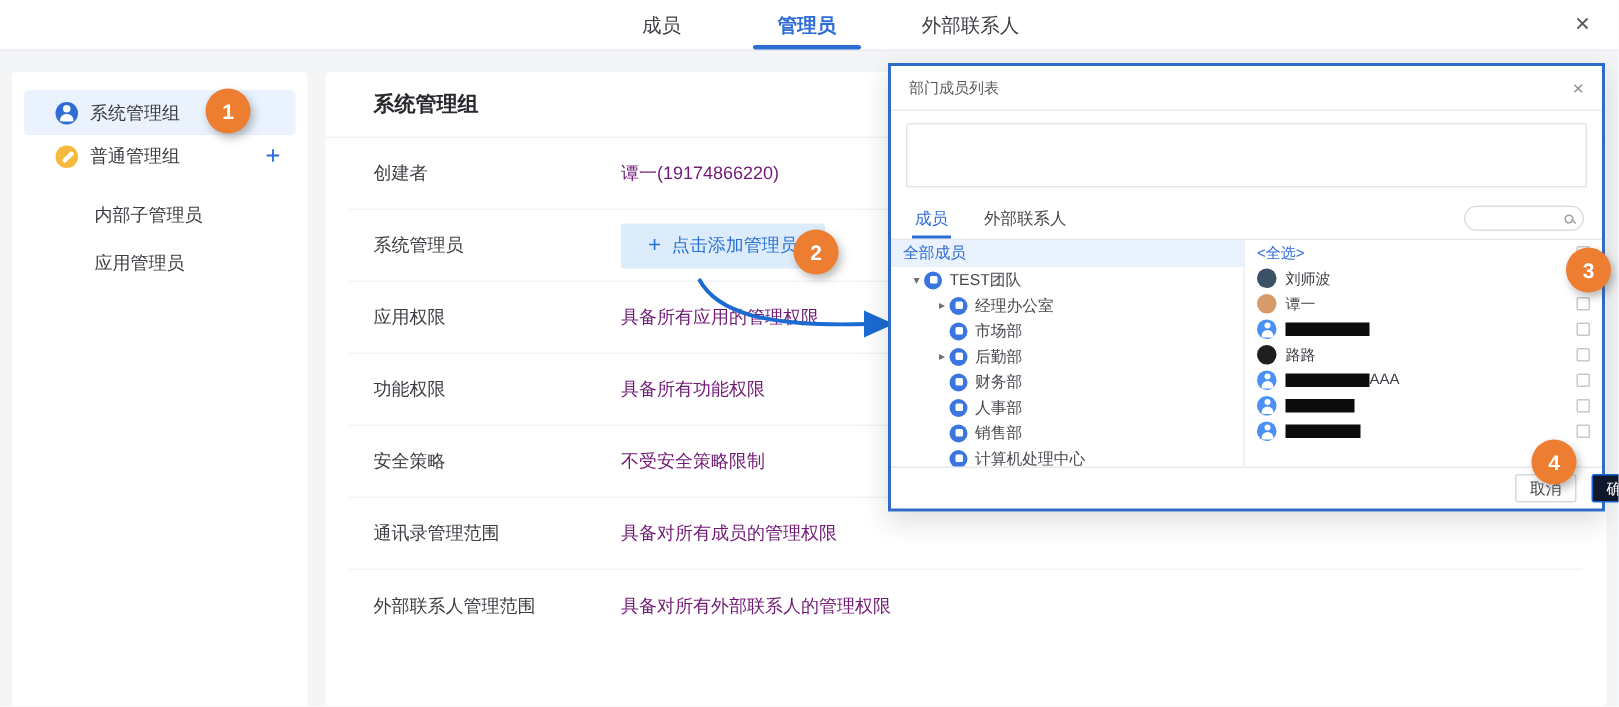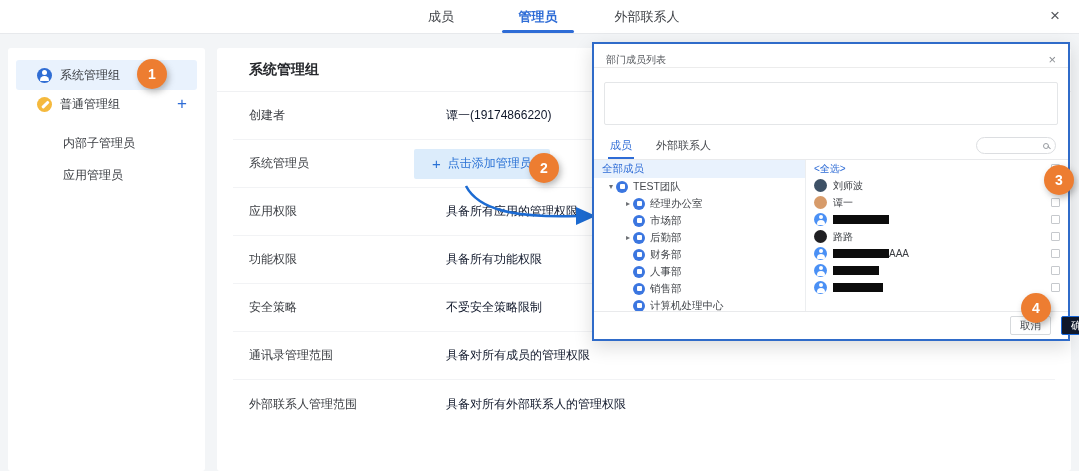--- a/index.html
+++ b/index.html
@@ -49,21 +49,21 @@
                font-weight:normal; cursor:pointer; line-height:22px; }
 
   
   .main-title { height:44px; display:flex; align-items:center; padding-left:32px;
                 font-size:14px; font-weight:bold; color:#26282c;
                 border-bottom:1px solid #f0f1f3; }
   .info-row { height:48px; display:flex; align-items:center; margin:0 16px;
               padding-left:16px; border-bottom:1px solid #f2f3f5; font-size:12px; }
   .info-row:last-child { border-bottom:none; }
   .info-label { width:165px; color:#3a3d42; flex:0 0 auto; }
-  .info-value { color:#0f172a;margin-left:32px; }
+  .info-value { color:#701a75; }
   .add-admin-btn { display:flex; align-items:center; gap:7px; background:#dcecfb;
                    color:#2a72d5; font-size:12px; padding:0 18px; height:30px;
                    border:none; border-radius:2px; cursor:pointer;
                    font-family:inherit; }
   .add-admin-btn .plus { font-size:15px; }
 
   
   .num-badge { position:absolute; width:30px; height:30px; border-radius:50%;
                background:#ed7d31; color:#fff; font-size:14px; font-weight:bold;
                display:flex; align-items:center; justify-content:center;
@@ -73,22 +73,22 @@
   .badge3 { left:1044px; top:165px; }
   .badge4 { left:1021px; top:293px; }
 
   
   .arrow-svg { position:absolute; left:440px; top:175px; z-index:30; }
 
   
   .dialog { position:absolute; left:592px; top:42px; width:478px; height:299px;
             background:#fff; border:2px solid #2f6bc9; z-index:40;
             box-shadow:0 6px 18px rgba(0,0,0,.14); }
-  .dlg-header { height:24px; border-bottom:1px solid #ececec; display:flex;
-                align-items:flex-end; padding:0 12px; }
+  .dlg-header { height:30px; border-bottom:1px solid #ececec; display:flex;
+                align-items:center; padding:0 12px; }
   .dlg-title { font-size:10px; color:#55585d; }
   .dlg-close { margin-left:auto; font-size:13px; color:#8b8f94; cursor:pointer; }
   .dlg-selected-box { position:absolute; left:10px; top:38px; width:454px; height:43px;
                       border:1px solid #e4e6e8; border-radius:2px; }
   .dlg-tabs { position:absolute; left:0; top:88px; width:474px; height:28px;
               border-bottom:1px solid #e9eaec; }
   .dlg-tab { position:absolute; top:0; height:27px; display:flex; align-items:center;
              font-size:11px; color:#45484d; cursor:pointer; }
   .dlg-tab.d0 { left:16px; color:#2e6cd6; }
   .dlg-tab.d0::after { content:""; position:absolute; left:-2px; right:-2px; bottom:0;
@@ -98,21 +98,21 @@
                 border:1px solid #dcdee1; border-radius:9px; background:#fff;
                 display:flex; align-items:center; justify-content:flex-end;
                 padding-right:6px; }
   .mag { width:6px; height:6px; border:1px solid #9a9ea3; border-radius:50%;
          position:relative; }
   .mag::after { content:""; position:absolute; width:4px; height:1.2px; background:#9a9ea3;
                 right:-3px; bottom:-1px; transform:rotate(45deg); }
 
   .dlg-body { position:absolute; left:0; top:116px; width:474px; height:152px;
               border-bottom:1px solid #e9eaec; display:flex; overflow:hidden; }
-  .tree-pane { width:212px; border-right:1px solid #eceef0; }
+  .tree-pane { width:236px; border-right:1px solid #eceef0; }
   .list-pane { flex:1; position:relative; }
 
   .tree-root { height:18px; background:#e9f2fd; color:#2e6cd6; font-size:10.5px;
                display:flex; align-items:center; padding-left:8px; cursor:pointer; }
   .tree-row { height:17px; display:flex; align-items:center; font-size:10.5px;
               color:#45484d; cursor:pointer; }
   .tree-row .caret { width:10px; font-size:8px; color:#6b6e73; text-align:center;
                      flex:0 0 auto; }
   .tree-row.lv0 { padding-left:12px; }
   .tree-row.lv1 { padding-left:29px; }

